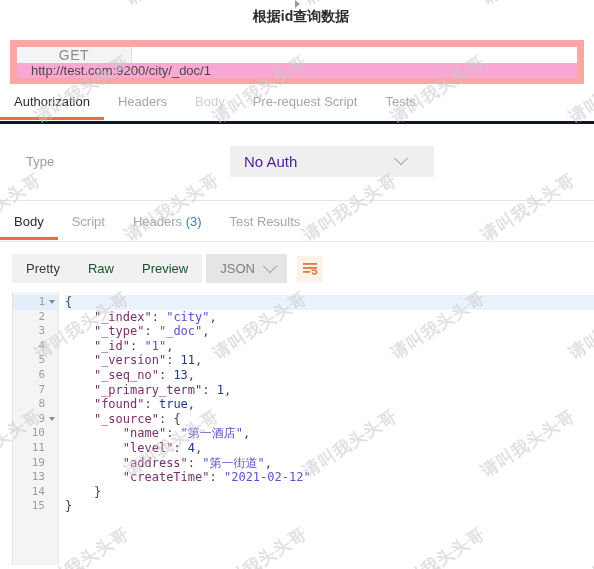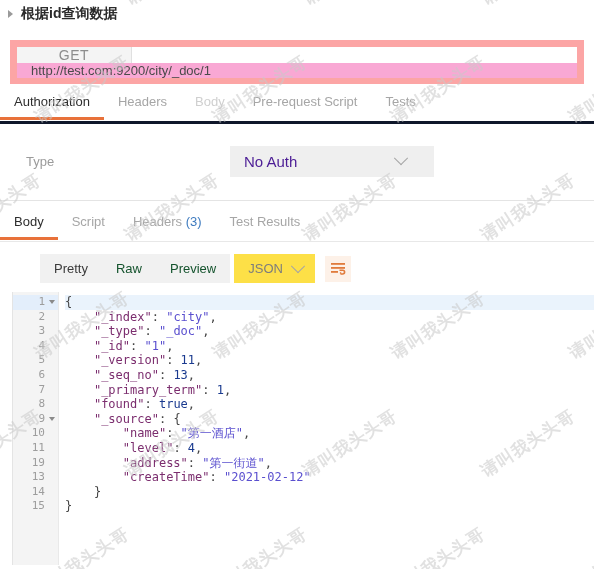--- a/index.html
+++ b/index.html
@@ -42,20 +42,21 @@
   
   #req-title-row {
     position: absolute;
     left: 0; top: 0;
     width: 594px; height: 28px;
     display: flex;
     align-items: center;
     padding-left: 8px;
     box-sizing: border-box;
     z-index: 5;
+    flex-direction: column;
   }
   #req-title-row .caret {
     width: 0; height: 0;
     border-left: 5px solid #9a9a9a;
     border-top: 4px solid transparent;
     border-bottom: 4px solid transparent;
     margin-right: 8px;
   }
   #req-title-row .title-text {
     font-size: 14px;
@@ -188,32 +189,31 @@
     height: 29px;
     display: flex;
     align-items: center;
     z-index: 5;
   }
   #fmt-group {
     height: 29px;
     background: #f1f1f1;
     display: flex;
     align-items: center;
-    margin-left: 28px;
   }
   .fmt {
     padding: 0 14px;
     line-height: 29px;
     font-size: 13px;
     color: #14532d;
   }
   .fmt.active { color: #3a3a3a; }
   #type-select {
     height: 29px;
-    background: #fde047;
+    background: #e5e5e5;
     display: flex;
     align-items: center;
     gap: 10px;
     padding: 0 12px 0 14px;
     margin-left: 4px;
     color: #7d7d7d;
     font-size: 13px;
   }
   #wrap-btn {
     width: 26px; height: 26px;

